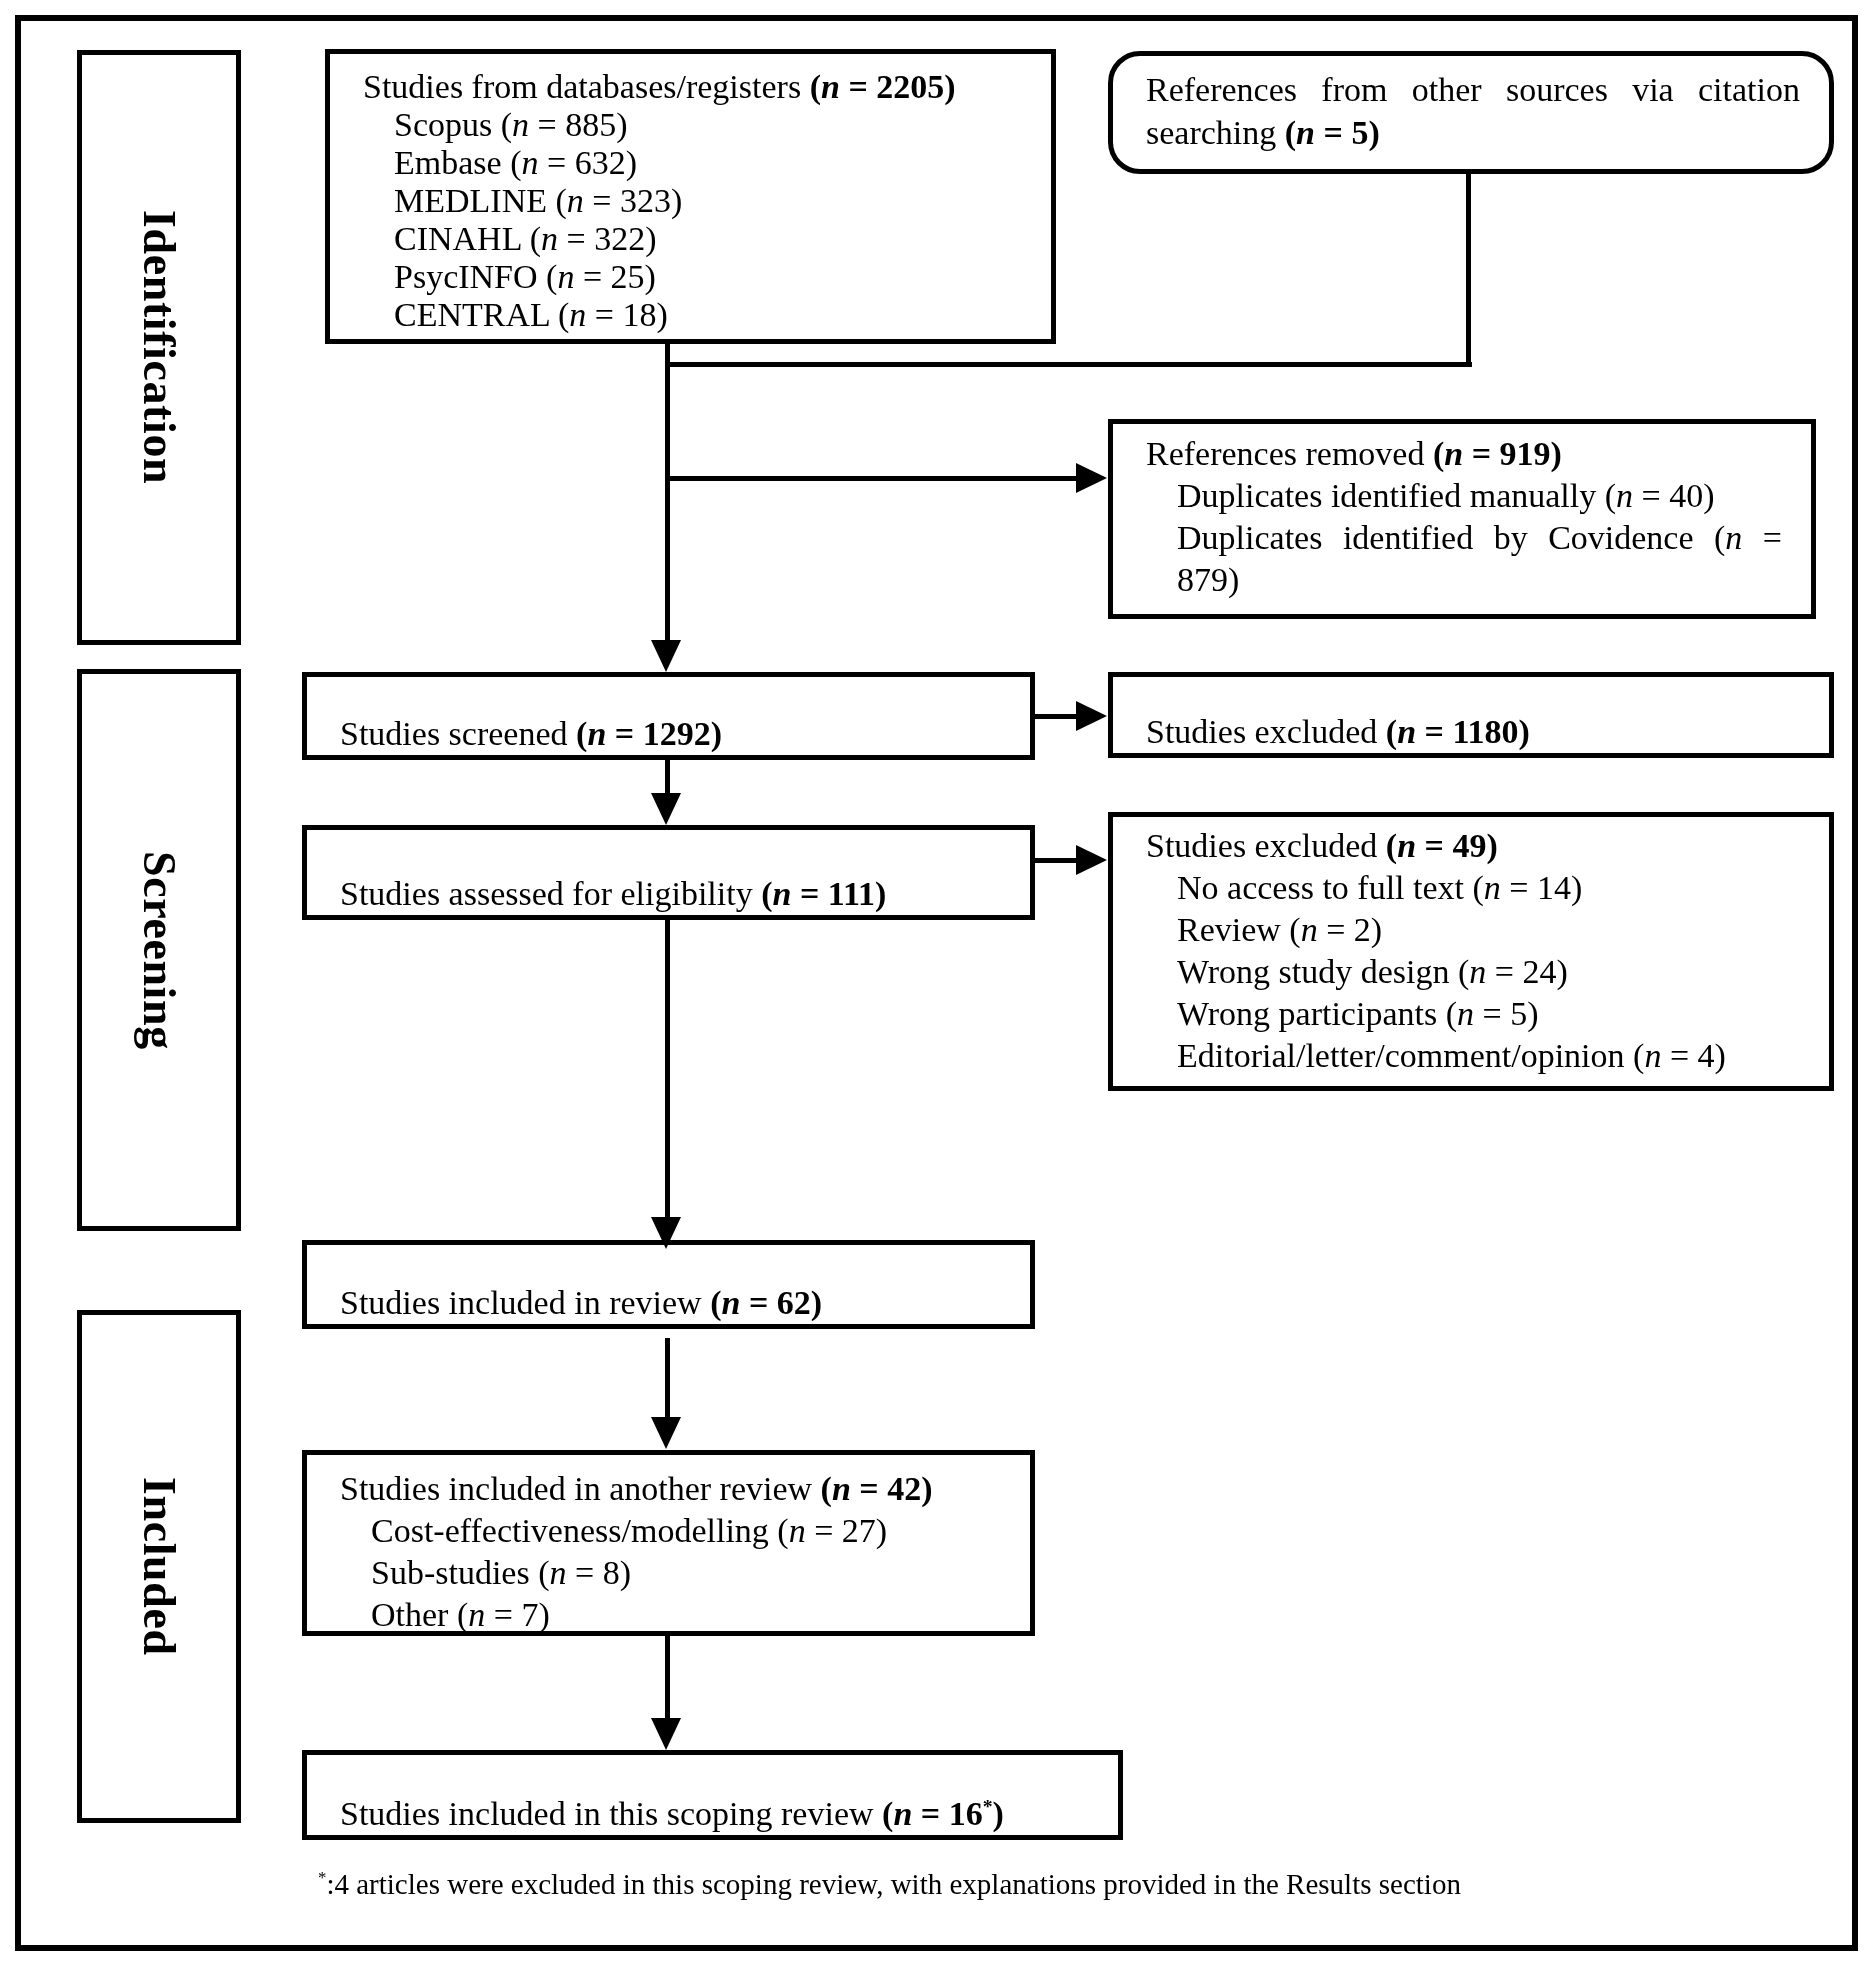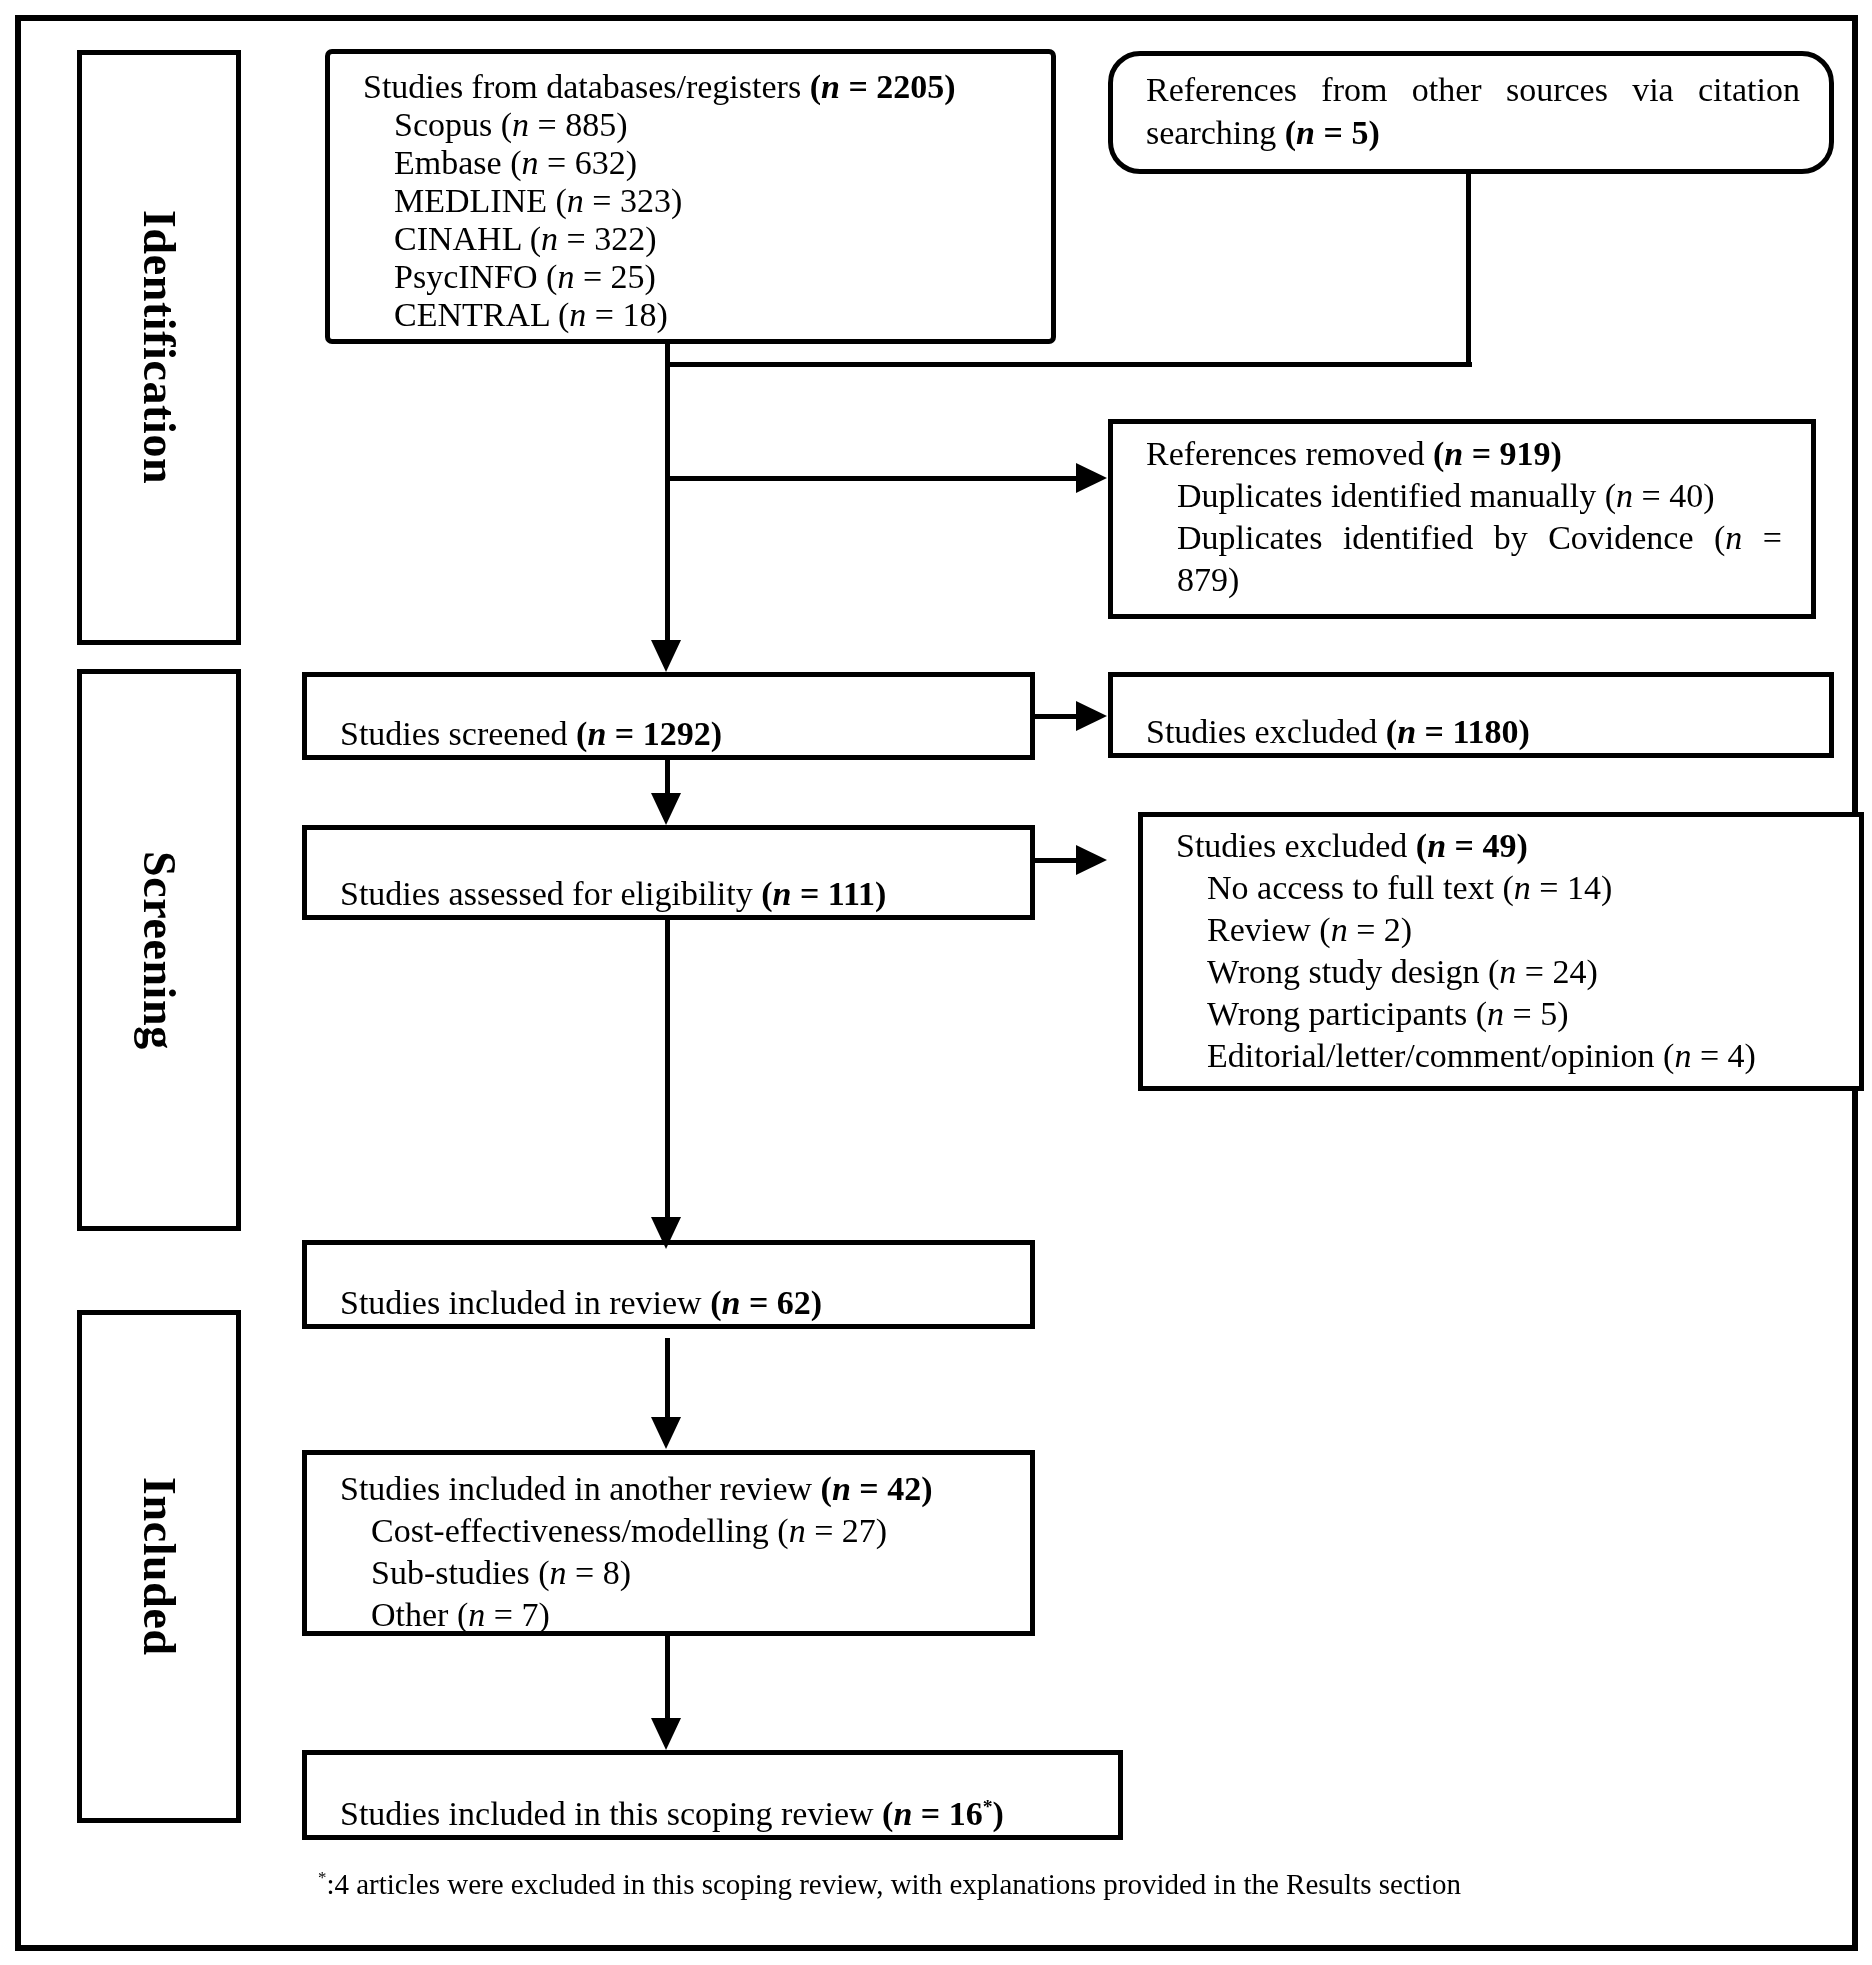--- a/index.html
+++ b/index.html
@@ -57,21 +57,21 @@
   .box .line { white-space: nowrap; }
   .box .line.indent { padding-left: 31px; }
   .box .line.just {
     white-space: normal;
     text-align: justify;
     text-align-last: justify;
   }
   #box-databases { line-height: 38px; padding-top: 13.5px; }
   #box-citation  { line-height: 43px; padding-top: 12.4px; padding-right: 29px; border-radius: 32px; }
   #box-removed   { padding-top: 9px; padding-right: 29px; }
-  #box-excluded49 { padding-top: 7.9px; margin-left: 30px; }
+  #box-excluded49 { padding-top: 7.9px; }
   #box-another42  { padding-top: 13px; }
   .b { font-weight: bold; }
   .i { font-style: italic; }
   .sup { vertical-align: super; font-size: 58%; line-height: 0; }
   
   .vline, .hline { position: absolute; background: #000000; }
   .vline { width: 5px; }
   .hline { height: 5px; }
   .arrow-down {
     position: absolute;
@@ -106,21 +106,21 @@
   <div class="stage" style="top:50px;height:585px;">
     <span>Identification</span>
   </div>
   <div class="stage" style="top:669px;height:552px;">
     <span>Screening</span>
   </div>
   <div class="stage" style="top:1310px;height:503px;">
     <span>Included</span>
   </div>
 
-  <div class="box" id="box-databases" style="left:325px;top:49px;width:731px;height:295px;border-radius:7px;">
+  <div class="box" id="box-databases" style="left:325px;top:49px;width:731px;height:295px;">
       <div class="line"><span>Studies from databases/registers </span><span class="b">(</span><span class="b i">n</span><span class="b"> = 2205)</span></div>
       <div class="line indent"><span>Scopus (</span><span class="i">n</span><span> = 885)</span></div>
       <div class="line indent"><span>Embase (</span><span class="i">n</span><span> = 632)</span></div>
       <div class="line indent"><span>MEDLINE (</span><span class="i">n</span><span> = 323)</span></div>
       <div class="line indent"><span>CINAHL (</span><span class="i">n</span><span> = 322)</span></div>
       <div class="line indent"><span>PsycINFO (</span><span class="i">n</span><span> = 25)</span></div>
       <div class="line indent"><span>CENTRAL (</span><span class="i">n</span><span> = 18)</span></div>
     </div>
 
   <div class="box" id="box-citation" style="left:1108px;top:51px;width:726px;height:123px;">

